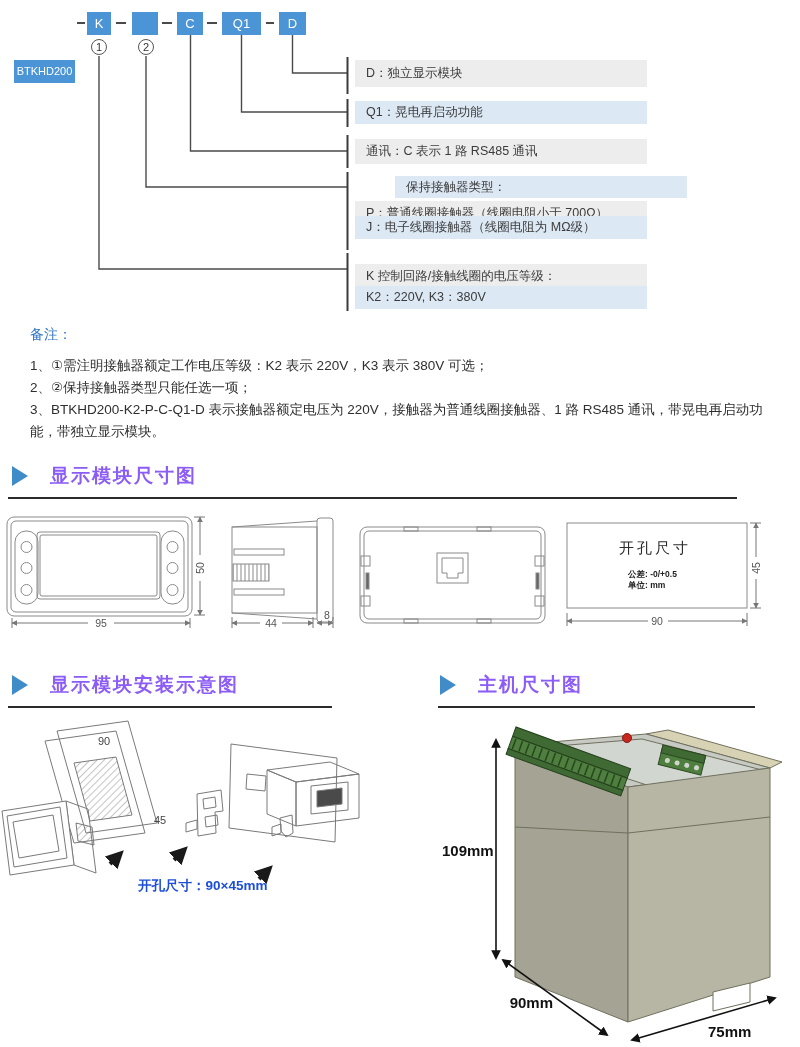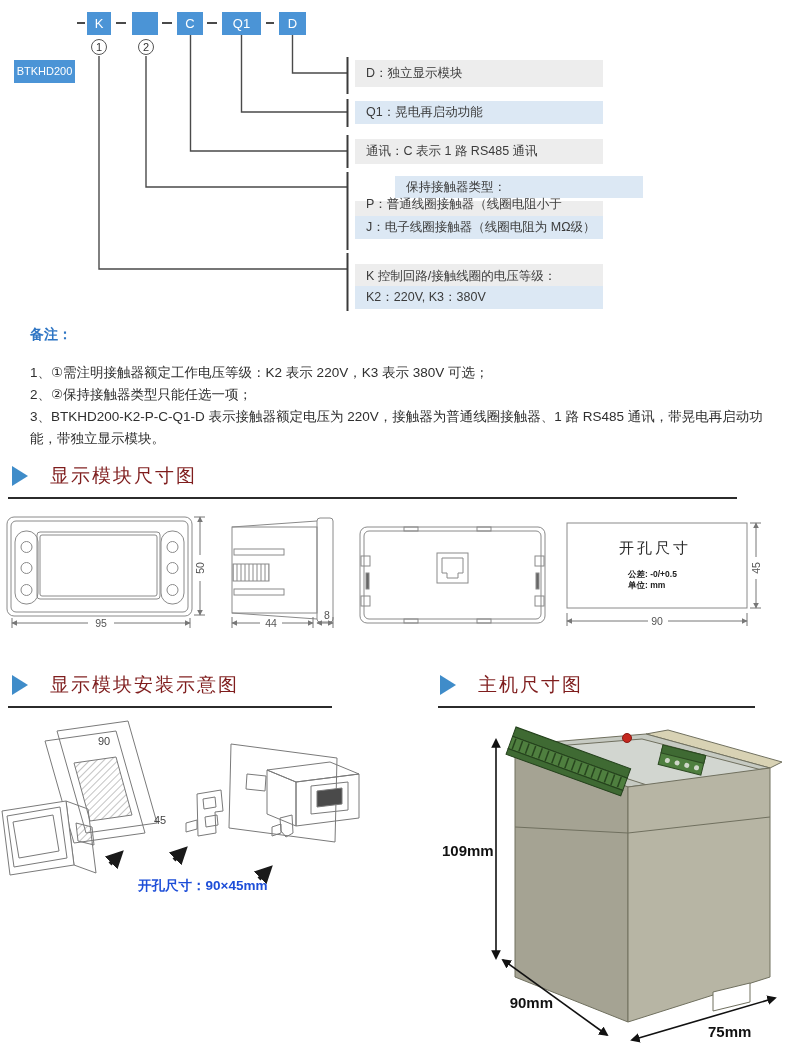--- a/index.html
+++ b/index.html
@@ -13,36 +13,36 @@
   .seg2{left:132px;width:26px;}
   .seg3{left:177px;width:26px;}
   .seg4{left:222px;width:39px;}
   .seg5{left:279px;width:27px;}
   .dash{position:absolute;top:22px;height:2px;background:#4a4a4a;}
   .mk{position:absolute;top:39px;width:16px;height:16px;border:1.2px solid #555;
       border-radius:50%;font-size:11px;line-height:15px;text-align:center;color:#333;box-sizing:border-box;}
   .mk1{left:91px;} .mk2{left:138px;}
   .conn{position:absolute;left:0;top:0;}
   
-  .lbl{position:absolute;left:355px;width:248px;box-sizing:border-box;padding-left:11px;
+  .lbl{position:absolute;left:355px;width:292px;box-sizing:border-box;padding-left:11px;
        display:flex;align-items:center;font-size:12.5px;color:#3b3b3b;}
   .lg{background:#ededed;} .lb{background:#dce8f4;}
   .lbl1{top:60px;height:27px;} .lbl2{top:101px;height:23px;}
   .lbl3{top:139px;height:25px;} .lbl4{top:176px;height:22px;margin-left:40px;}
   .lbl5{top:201px;height:24px;} .lbl6{top:216px;height:23px;}
   .lbl7{top:264px;height:24px;} .lbl8{top:286px;height:23px;}
   
   .remarks{position:absolute;left:30px;top:326px;width:748px;}
-  .remarks-title{color:#2e75c4;font-weight:bold;font-size:14px;margin-bottom:18px;}
+  .remarks-title{color:#2e75c4;font-weight:normal;font-size:14px;margin-bottom:11px;}
   .remark{font-size:13.5px;color:#2f2f2f;line-height:22px;}
   
   .sec{position:absolute;display:flex;align-items:center;}
   .tri{width:0;height:0;border-left:16px solid #3f8cc9;border-top:10px solid transparent;
        border-bottom:10px solid transparent;margin-right:22px;}
-  .sec-t{font-size:19px;font-weight:normal;color:#7f1d1d;letter-spacing:2px;}
+  .sec-t{font-size:19px;font-weight:bold;color:#8b5cf6;letter-spacing:2px;}
   .hr{position:absolute;height:2px;background:#2b2b2b;}
   .svgabs{position:absolute;}
   .note-blue{position:absolute;left:138px;top:877px;font-size:13.5px;font-weight:bold;color:#1d4ed8;}
   text{font-family:"Liberation Sans","DejaVu Sans",sans-serif;}
 </style>
 </head>
 <body>
 
 <div class="page">
 

